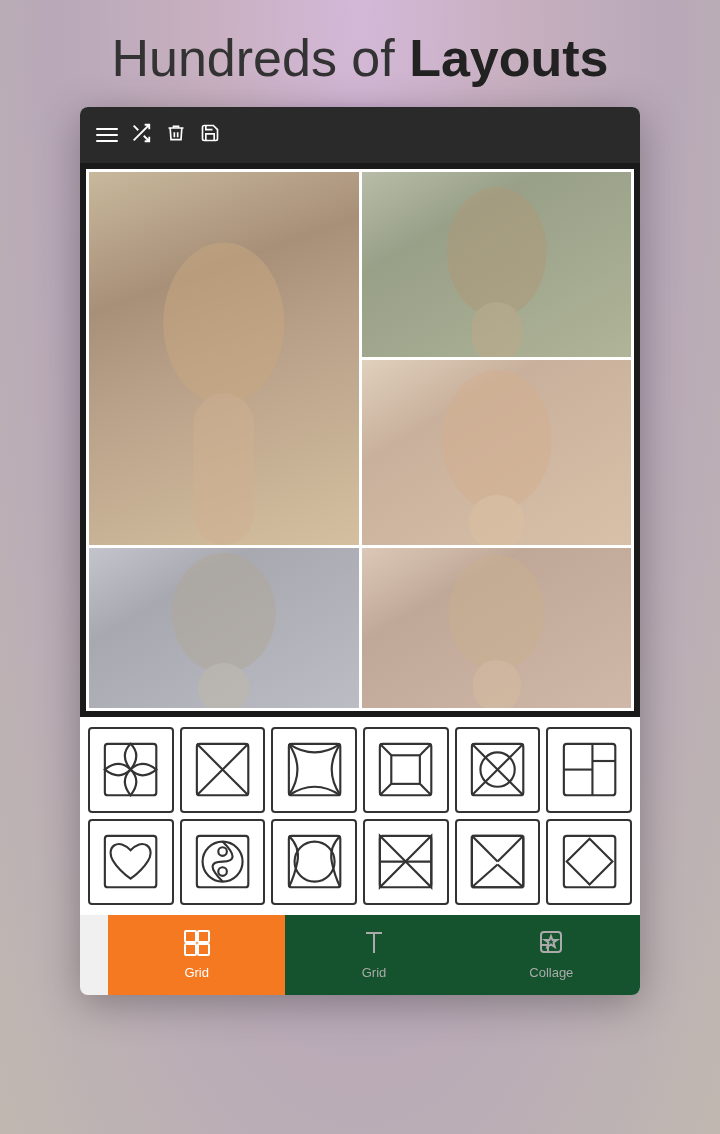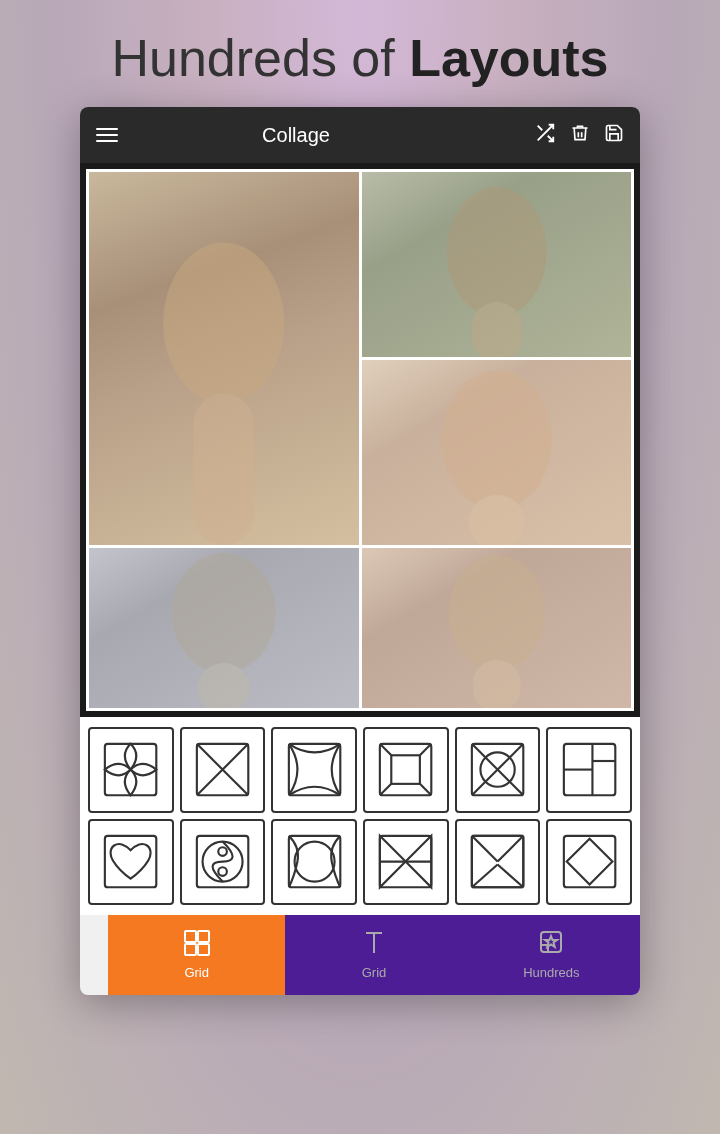--- a/index.html
+++ b/index.html
@@ -137,21 +137,21 @@
       cursor: pointer;
     }
     .layout-item svg {
       width: 70%;
       height: 70%;
     }
 
     
     .tab-bar {
       display: flex;
-      background: #4c1d95;
+      background: #14532d;
       height: 80px;
       margin-left: 28px;
     }
     .tab-item {
       flex: 1;
       display: flex;
       flex-direction: column;
       align-items: center;
       justify-content: center;
       gap: 4px;
@@ -194,21 +194,20 @@
   </h1>
 
   <div class="app-frame">
 
     <div class="app-topbar">
       <div class="topbar-menu">
         <span></span>
           <span></span>
           <span></span>
       </div>
-      <div class="topbar-title">Collage</div>
       <div class="topbar-icons">
         <span class="topbar-icon">
           <svg width="22" height="22" viewBox="0 0 24 24" fill="none" stroke="white" stroke-width="2">
             <path d="M16 3h5v5M4 20L21 3M21 16v5h-5M15 15l6 6M4 4l5 5"></path>
           </svg>
         </span>
         <span class="topbar-icon">
           <svg width="20" height="22" viewBox="0 0 24 24" fill="none" stroke="white" stroke-width="2">
             <polyline points="3 6 5 6 21 6"></polyline>
             <path d="M19 6l-1 14H6L5 6"></path>
@@ -396,18 +395,18 @@
         <span class="tab-label">Grid</span>
       </div>
       <div class="tab-item">
         <span class="tab-icon">
           <svg width="26" height="28" viewBox="0 0 26 28" fill="none" stroke="#aaa" stroke-width="2">
             <rect x="3" y="3" width="20" height="20" rx="3"></rect>
             <path d="M3 16 L10 16 L10 23"></path>
             <polygon points="13,7 14.5,11 19,11 15.5,13.5 16.8,18 13,15.5 9.2,18 10.5,13.5 7,11 11.5,11"></polygon>
           </svg>
         </span>
-        <span class="tab-label">Hundreds</span>
+        <span class="tab-label">Collage</span>
       </div>
     </div>
 
   </div>
 </div>
 
 </body></html>

